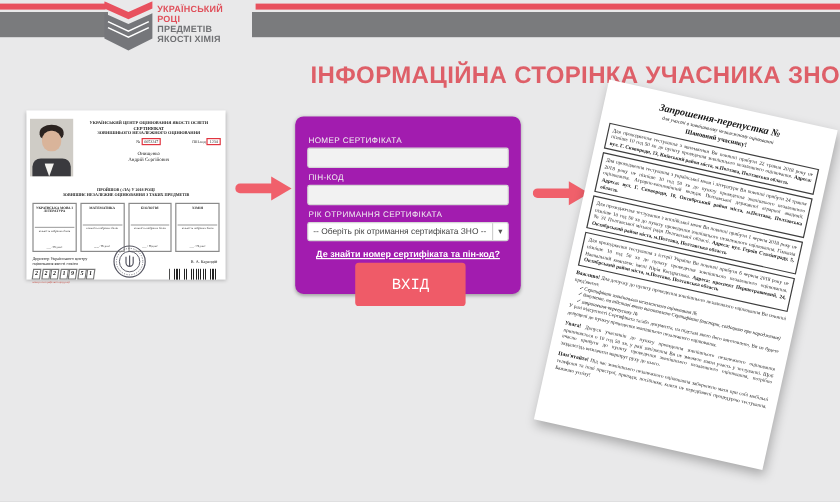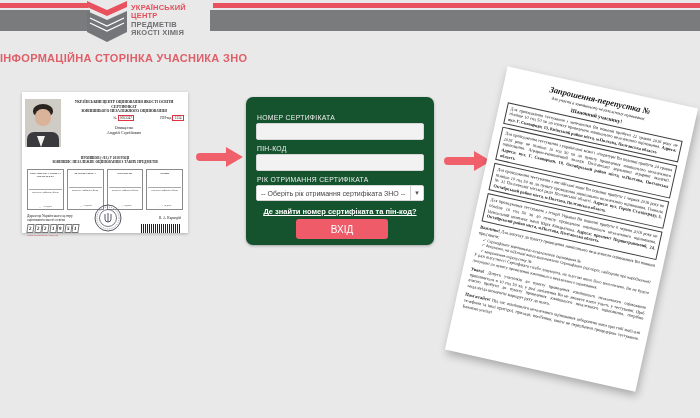--- a/index.html
+++ b/index.html
@@ -17,22 +17,22 @@
   .bar-gray { position:absolute; top:10px; height:21px; background:#7a7b7d; }
   .bar-gray.left  { left:0; width:90px; }
   .bar-gray.right { left:210px; right:0; }
   .logo-book { position:absolute; left:84px; top:1px; }
   .logo-text { position:absolute; left:131px; top:4px; font-size:7.5px; font-weight:bold; line-height:1.1; letter-spacing:.2px; }
   .logo-text .red  { color:#e04f5a; display:block; }
   .logo-text .gray { color:#6f7073; display:block; }
 
   
   .page-title {
-    position:absolute; top:52px; left:0; width:100%; text-align:left;
-    font-size:11px; font-weight:bold; color:#de5f68; letter-spacing:.3px;
+    position:absolute; top:52px; left:0; width:100%; text-align:right;
+    font-size:20px; font-weight:bold; color:#de5f68; letter-spacing:.3px;padding-left:25px;
   }
 
   
   .cert {
     position:absolute; left:22px; top:92px; width:166px; height:141px;
     background:#fff; box-shadow:0 1px 3px rgba(0,0,0,.25);
     font-family:"Liberation Serif", serif; color:#1c1c1c;
   }
   .cert-photo { position:absolute; left:3px; top:7px; width:36px; height:48px; background:#cfccc6; overflow:hidden; }
   .cp-hair { position:absolute; left:8px; top:5px; width:20px; height:13px; background:#2b2320; border-radius:50% 50% 40% 40%; }
@@ -63,21 +63,21 @@
     background:repeating-linear-gradient(90deg,#222 0 1px,#fff 1px 2px,#222 2px 2.7px,#fff 2.7px 4.3px,#222 4.3px 4.8px,#fff 4.8px 6px); }
 
   
   .arrow { position:absolute; }
   .arrow.a1 { left:196px; top:146px; }
   .arrow.a2 { left:444px; top:150px; }
 
   
   .panel {
     position:absolute; left:246px; top:97px; width:188px; height:148px;
-    background:#14532d; border-radius:7px; box-shadow:0 1px 3px rgba(0,0,0,.3);
+    background:#a21caf; border-radius:7px; box-shadow:0 1px 3px rgba(0,0,0,.3);
     color:#f4f4f4;
   }
   .panel .lbl { position:absolute; left:11px; font-size:6.8px; letter-spacing:.3px; color:#f1f1f1; }
   .lbl.l1 { top:17px; } .lbl.l2 { top:48px; } .lbl.l3 { top:79px; }
   .panel input {
     position:absolute; left:10px; width:168px; height:17px;
     background:#f2f2f2; border:1px solid #d6d6d6; border-radius:2px;
     font-size:8px; padding:0 4px; color:#333; outline:none;
   }
   .inp1 { top:26px; } .inp2 { top:57px; }
@@ -86,23 +86,23 @@
     background:#fff; border:1px solid #d6d6d6; border-radius:2px;
     display:flex; align-items:center; cursor:default;
   }
   .selectbox .sel-text { flex:1; font-size:7px; color:#444; padding-left:4px; white-space:nowrap; overflow:hidden; }
   .selectbox .sel-arrow { width:13px; height:100%; border-left:1px solid #cfcfcf; display:flex; align-items:center; justify-content:center; font-size:7px; color:#555; }
   .help-link {
     position:absolute; left:0; top:110px; width:100%; text-align:center;
     font-size:7.5px; font-weight:bold; color:#fff; text-decoration:underline; cursor:pointer;
   }
   .login-btn {
-    position:absolute; left:50px; top:122px; width:92px; height:20px;
+    position:absolute; left:50px; top:122px; width:92px; height:36px;
     background:#ef5b68; border:none; border-radius:3px;
-    color:#fff; font-size:10px; font-family:Liberation Sans, sans-serif; cursor:pointer;
+    color:#fff; font-size:13px; font-family:Liberation Mono, monospace; cursor:pointer;
   }
 
   
   .paper {
     position:absolute; left:474px; top:84px; width:195px; height:290px;
     background:#fff; transform:rotate(12.5deg);
     box-shadow:2px 4px 9px rgba(0,0,0,.28);
     font-family:"Liberation Serif", serif; color:#151515;
     padding:8px 8px 6px 8px;
   }
@@ -127,21 +127,21 @@
   <div class="bar-gray right"></div>
 
   <svg class="logo-book" width="46" height="42" viewBox="0 0 46 42">
     <polygon points="3,0 23,9 43,0 43,6 23,15 3,6" fill="#e8515e"></polygon>
     <polygon points="3,10 23,19 43,10 43,31 23,41 3,31" fill="#75767a"></polygon>
     <polyline points="6,17 23,25 40,17" fill="none" stroke="#ffffff" stroke-width="1.3"></polyline>
     <polyline points="6,22 23,30 40,22" fill="none" stroke="#ffffff" stroke-width="1.3"></polyline>
   </svg>
   <div class="logo-text">
     <span class="red">УКРАЇНСЬКИЙ</span>
-    <span class="red">ЦЕНТР</span>
+    <span class="red">РОЦІ</span>
     <span class="gray">ПРЕДМЕТІВ</span>
     <span class="gray">ЯКОСТІ ХІМІЯ</span>
   </div>
 
   <div class="page-title">ІНФОРМАЦІЙНА СТОРІНКА УЧАСНИКА ЗНО</div>
 
   <div class="cert">
     <div class="cert-photo">
       <div class="cp-hair"></div>
       <div class="cp-face"></div>

